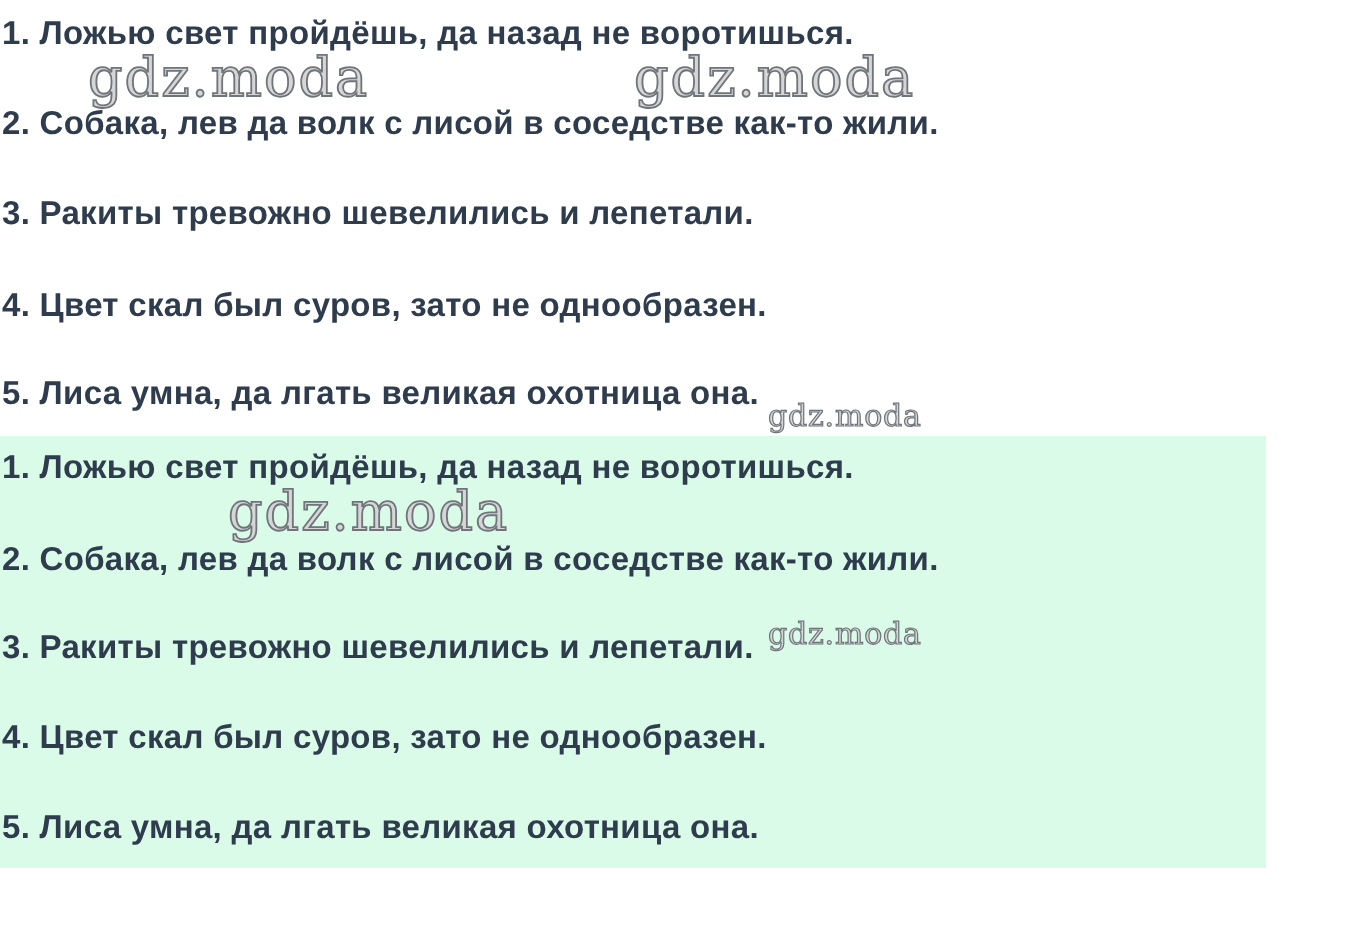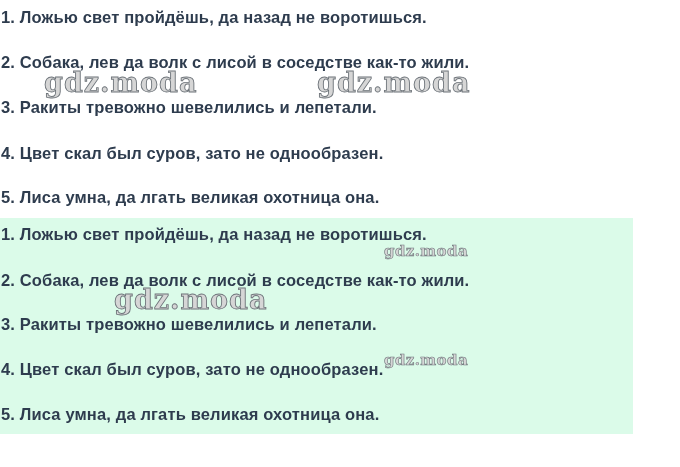--- a/index.html
+++ b/index.html
@@ -45,27 +45,26 @@
   }
   .highlight-block .l0 { top: 6px; }
   .highlight-block .l1 { top: 52px; }
   .highlight-block .l2 { top: 96px; }
   .highlight-block .l3 { top: 141px; }
   .highlight-block .l4 { top: 186px; }
 
   .watermark {
     position: absolute;
     font-family: "DejaVu Serif", serif;
-    font-weight: bold;
+    font-weight: normal;
     white-space: nowrap;
     color: var(--wmfill, #d6d6d6);
     -webkit-text-stroke: 0.9px var(--wmline, #6f757b);
     z-index: 3;
     user-select: none;
-    margin-top: 43px;
   }
   .watermark.large {
     font-size: 27px;
     line-height: 27px;
     letter-spacing: 1px;
   }
   .watermark.small {
     font-size: 15px;
     line-height: 15px;
     letter-spacing: 0.4px;

